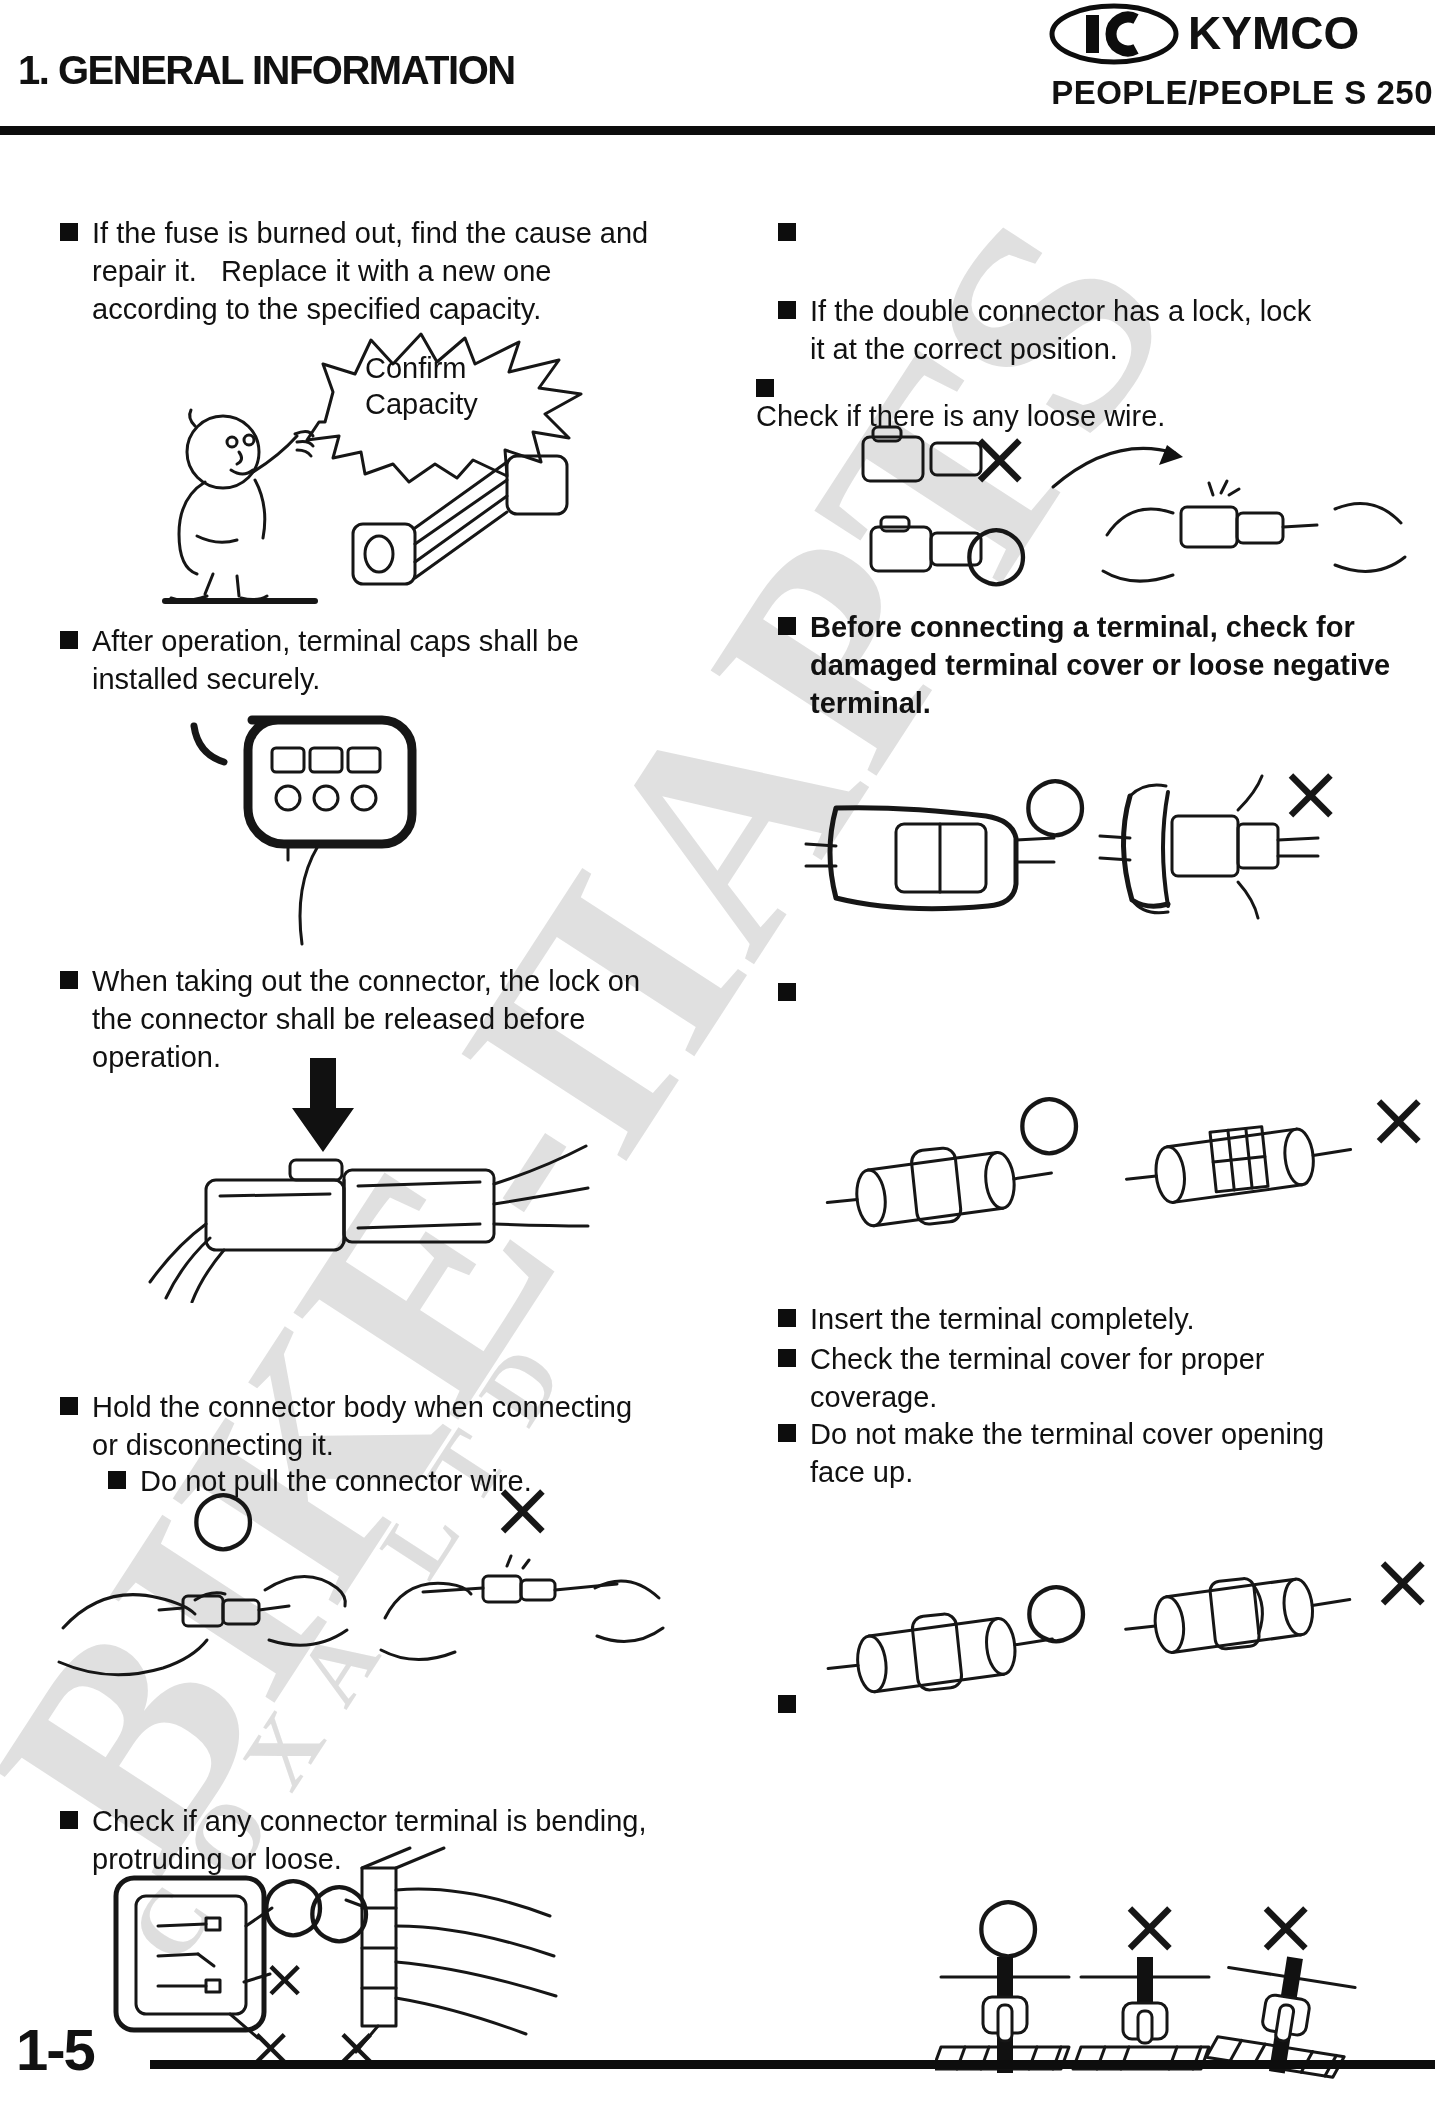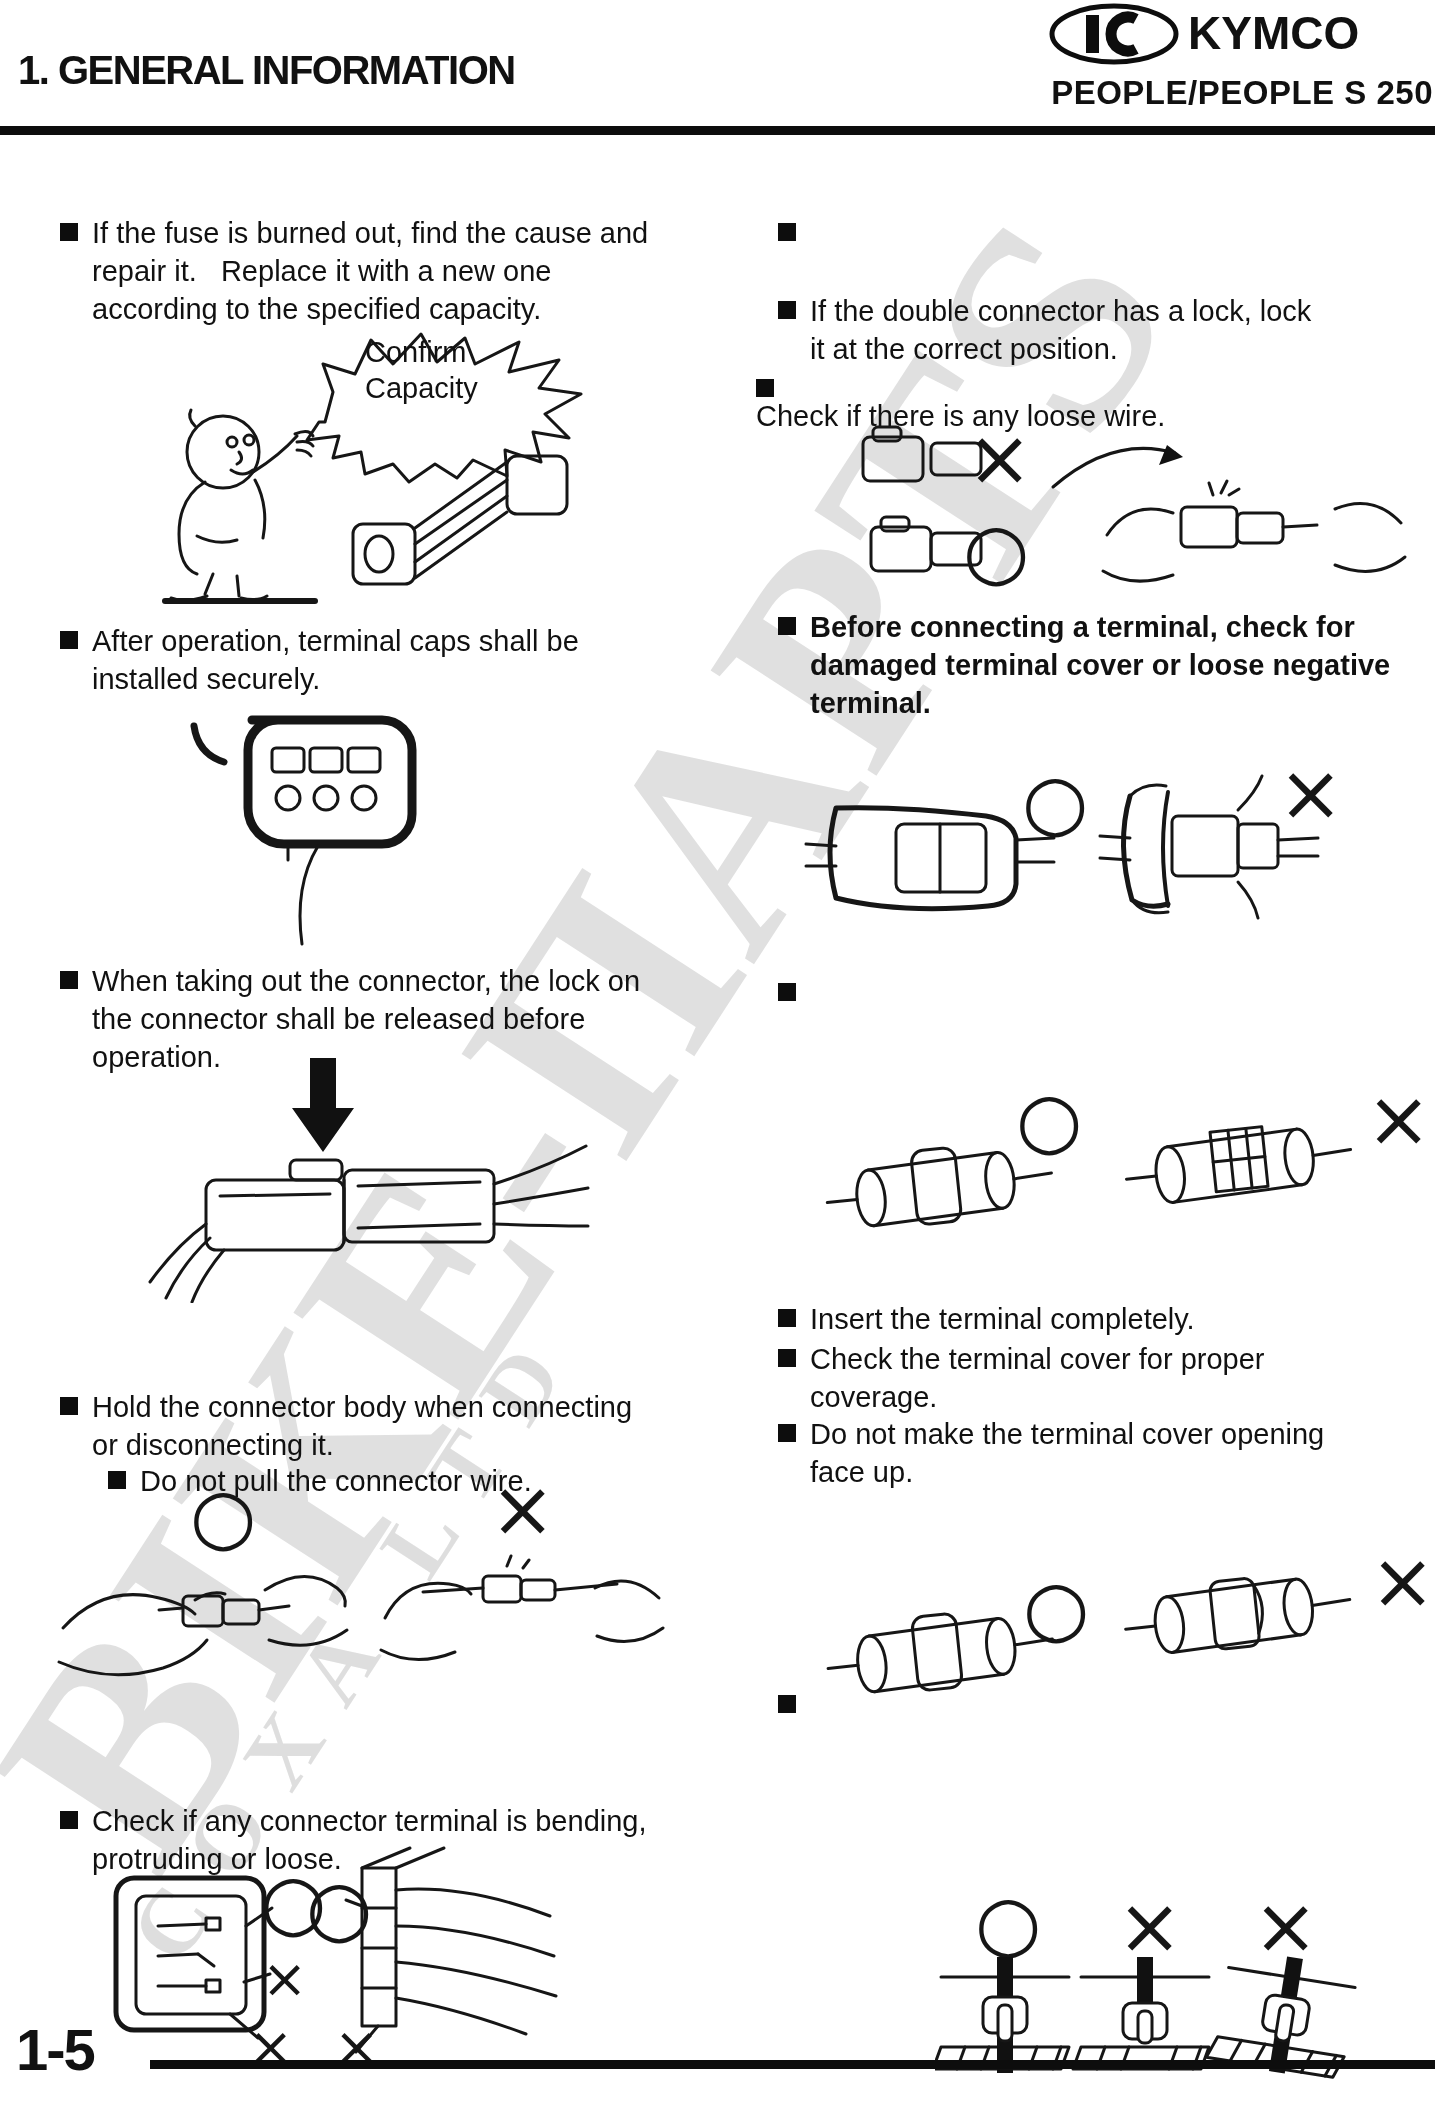--- a/index.html
+++ b/index.html
@@ -90,21 +90,21 @@
           <path d="M30,271 h150" stroke-width="6"></path>
           <rect x="218" y="194" width="62" height="60" rx="10"></rect>
           <rect x="372" y="126" width="60" height="58" rx="10"></rect>
           <line x1="280" y1="198" x2="372" y2="132"></line>
           <line x1="280" y1="214" x2="372" y2="150"></line>
           <line x1="280" y1="232" x2="372" y2="166"></line>
           <line x1="280" y1="248" x2="372" y2="182"></line>
           <ellipse cx="244" cy="224" rx="14" ry="18"></ellipse>
         </g>
       </svg>
-      <span class="bubble" style="left:230px;top:4px;">Confirm
+      <span class="bubble" style="left:230px;top:20px;">Confirm
 Capacity</span>
     </div>
 
     <div class="bullet" style="left:60px;top:622px;width:650px;">
       <span class="sq"></span>
       <p>After operation, terminal caps shall be
 installed securely.</p>
     </div>
 
     <div class="ill" style="left:168px;top:692px;width:330px;height:256px;">

